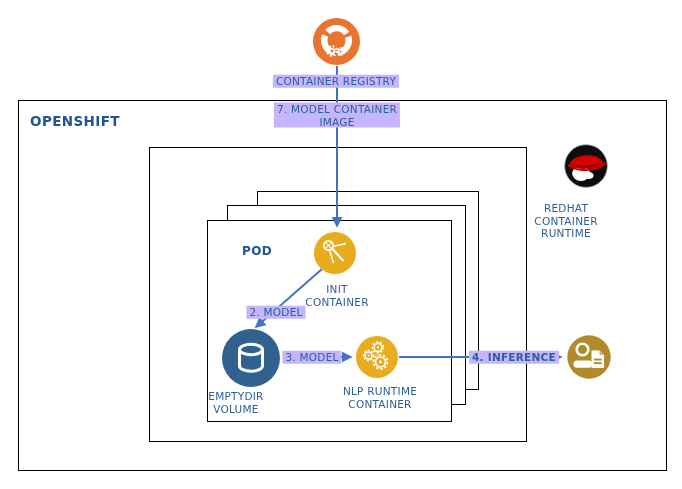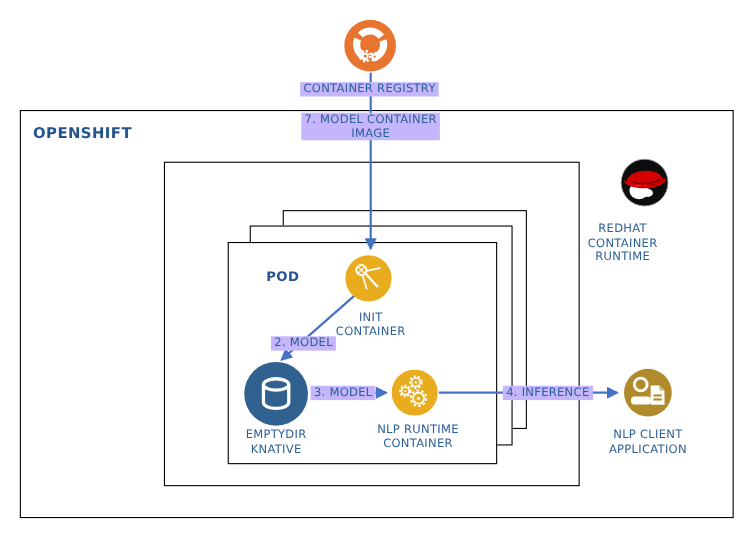--- a/index.html
+++ b/index.html
@@ -131,36 +131,32 @@
 
   <div class="lbl" style="left:337px; top:295px;">
     <div>INIT</div>
     <div>CONTAINER</div>
   </div>
 
   <div class="lbl bg" style="left:276px; top:312px;">2. MODEL</div>
 
   <div class="lbl bg" style="left:312px; top:357px;">3. MODEL</div>
 
-  <div class="lbl bg" style="left:498px; top:357px;">4. INFERENCE</div>
+  <div class="lbl bg" style="left:514px; top:357px;font-weight:bold;">4. INFERENCE</div>
 
-  <div class="lbl" style="left:251px; top:402px;">
+  <div class="lbl" style="left:236px; top:402px;">
     <div>EMPTYDIR</div>
-    <div>KNATIVE</div>
+    <div>VOLUME</div>
   </div>
 
   <div class="lbl" style="left:380px; top:397px;">
     <div>NLP RUNTIME</div>
     <div>CONTAINER</div>
   </div>
 
   <div class="lbl" style="left:566px; top:221px;">
     <div>REDHAT</div>
     <div>CONTAINER</div>
     <div>RUNTIME</div>
   </div>
 
-  <div class="lbl" style="left:589px; top:402px;">
-    <div>NLP CLIENT</div>
-    <div>APPLICATION</div>
-  </div>
 
 </div>
 
 </body></html>

